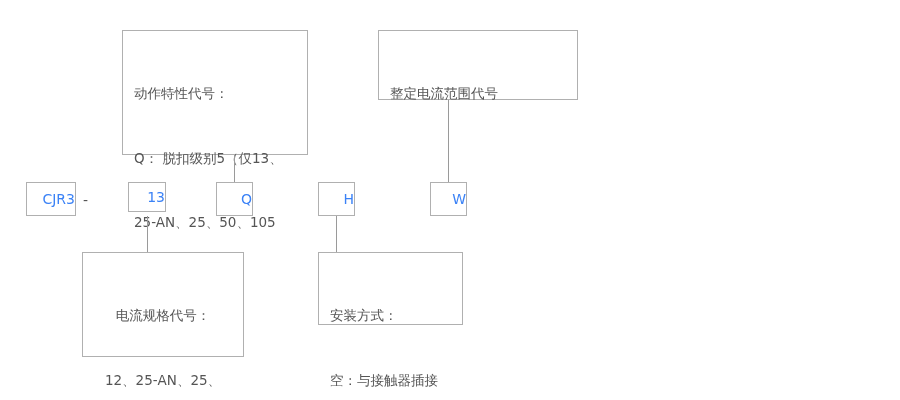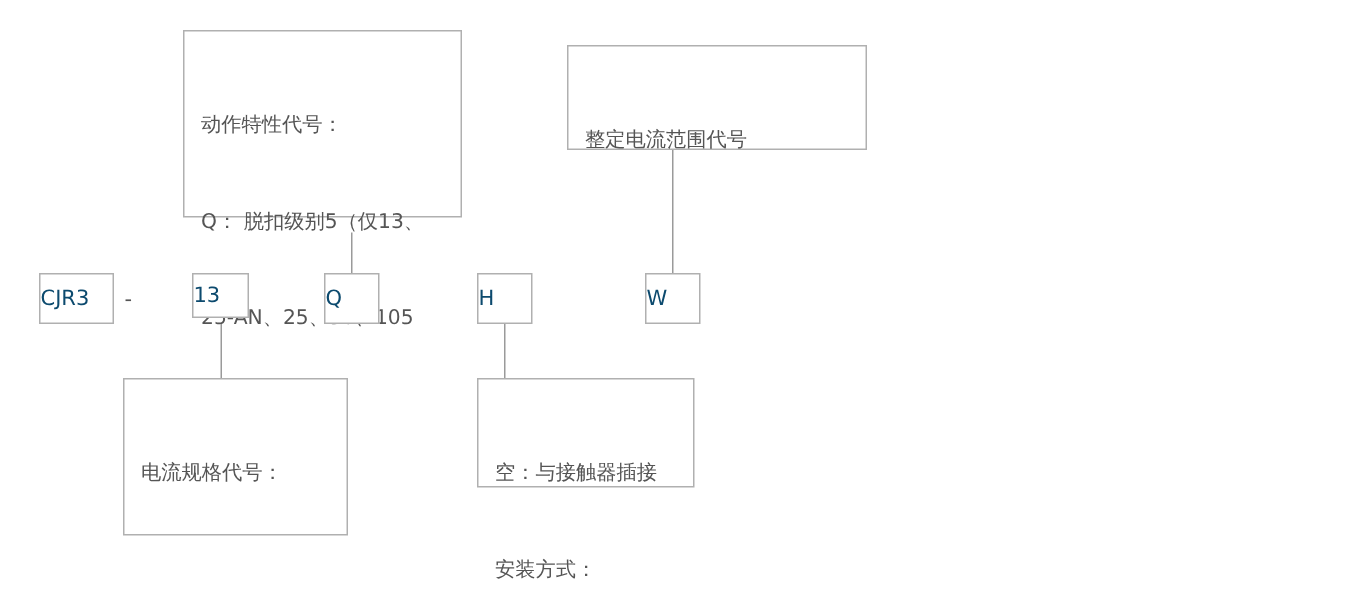--- a/index.html
+++ b/index.html
@@ -25,62 +25,63 @@
   .note {
     padding: 9px 11px 8px 11px;
     font-size: 13.5px;
     line-height: 21.5px;
     white-space: pre;
   }
   .note .line { display: block; }
   .code {
     display: flex;
     align-items: center;
-    justify-content: flex-start;
+    justify-content: flex-end;
     font-size: 14px;
-    color: #0c4a6e;
+    color: #3b82f6;
   }
   .dash {
     position: absolute;
     color: #555555;
     font-size: 14px;
     line-height: 1;
   }
   .conn {
     position: absolute;
     background: #9a9a9a;
   }
   .conn.v { width: 1px; }
 </style>
 </head>
 <body>
 
 <div id="canvas">
 
-  <div class="box note" style="left:122px; top:20px; width:186px; height:125px;">
+  <div class="box note" style="left:122px; top:30px; width:186px; height:125px;">
     <span class="line">动作特性代号：</span>
     <span class="line">Q： 脱扣级别5（仅13、</span>
     <span class="line">25-AN、25、50、105</span>
     <span class="line">B、105可选）</span>
   </div>
 
   <div class="box note" style="left:378px; top:30px; width:200px; height:70px;">
     <span class="line">整定电流范围代号</span>
   </div>
 
-  <div class="box note" style="left:82px; top:252px; width:150px; height:105px;">
+  <div class="box note" style="left:82px; top:252px; width:162px; height:105px;text-align:center;">
     <span class="line">电流规格代号：</span>
+    <span class="line">12、25-AN、25、</span>
     
     
     
   </div>
 
   <div class="box note" style="left:318px; top:252px; width:145px; height:73px;">
+    <span class="line">安装方式：</span>
     <span class="line">空：与接触器插接</span>
-    <span class="line">安装方式：</span>
     
   </div>
 
   <div class="conn v" style="left:234px; top:155px; height:27px;"></div>
 
   <div class="conn v" style="left:448px; top:100px; height:82px;"></div>
 
   <div class="conn v" style="left:147px; top:216px; height:36px;"></div>
 
   <div class="conn v" style="left:336px; top:216px; height:36px;"></div>

